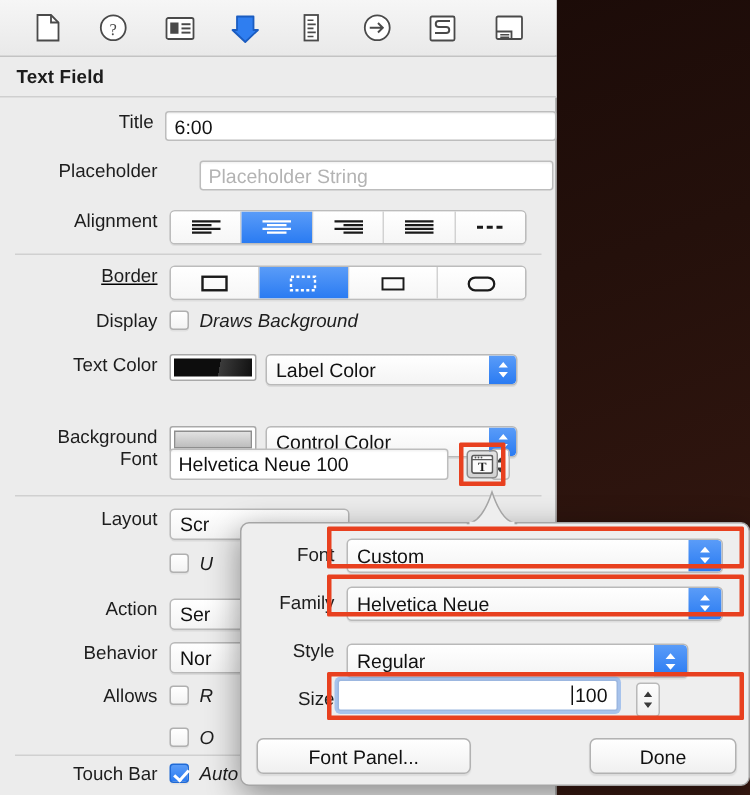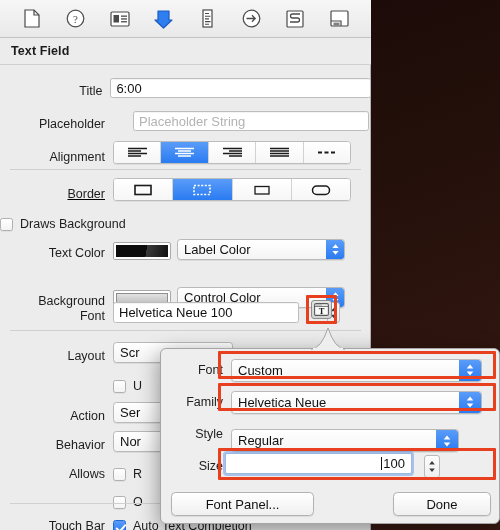--- a/index.html
+++ b/index.html
@@ -34,21 +34,21 @@
   
   #panel-header{
     position:absolute;left:0;top:38px;width:371px;height:26px;
     background:#ececec;border-bottom:1px solid #cfcfcf;
     display:flex;align-items:center;
   }
   #panel-header .ttl{
     font-size:12.5px;font-weight:bold;color:#1c1c1c;padding-left:11px;letter-spacing:0.1px;
   }
   
-  .row{position:absolute;display:flex;align-items:flex-end;left:0;width:371px;height:24px;}
+  .row{position:absolute;display:flex;align-items:flex-start;left:0;width:371px;height:24px;}
   .lbl{
     width:113px;text-align:right;padding-right:8px;box-sizing:border-box;
     font-size:12.5px;color:#1d1d1d;white-space:nowrap;
   }
   .field{
     height:20px;box-sizing:border-box;border:1px solid #bdbdbd;border-radius:2.5px;
     background:#fff;font-size:13px;color:#111;display:flex;align-items:center;
     padding:0 5px;box-shadow:inset 0 1px 1px rgba(0,0,0,.05);
   }
   .field.ph{color:#b3b3b3;}
@@ -70,21 +70,21 @@
     box-shadow:0 1px 0 rgba(0,0,0,.05);
   }
   .cbox.ck{
     background:linear-gradient(#5a9cf8,#2a7bf2);border-color:#1f6ad6;
     position:relative;
   }
   .cbox.ck:after{
     content:"";position:absolute;left:3.5px;top:1px;width:4px;height:8px;
     border:solid #fff;border-width:0 2px 2px 0;transform:rotate(42deg);
   }
-  .cbtxt{font-size:12.5px;color:#1d1d1d;margin-left:7px;white-space:nowrap;}
+  .cbtxt{font-size:12.5px;color:#1d1d1d;margin-left:7px;white-space:nowrap;font-style:italic;}
   
   .popup{
     height:21px;box-sizing:border-box;border:1px solid #b9b9b9;border-radius:3.5px;
     background:linear-gradient(#ffffff,#f4f4f4);display:flex;align-items:center;
     font-size:13px;color:#111;padding-left:6px;position:relative;overflow:hidden;
     box-shadow:0 1px 0 rgba(0,0,0,.07);
   }
   .popup .arrowbox{
     position:absolute;right:0;top:0;bottom:0;width:18px;
     background:linear-gradient(#5a9cf8,#2a7bf2);
@@ -283,20 +283,21 @@
       </div>
       <div>
         <svg width="26" height="14" viewBox="0 0 26 14">
             <rect x="4.5" y="3" width="17" height="8.5" rx="4.25" fill="none" stroke="#1a1a1a" stroke-width="1.5"></rect>
           </svg>
       </div>
     </div>
   </div>
 
   <div class="row" style="top:207px;">
+    <div class="lbl">Display</div>
     <div class="cbox"></div>
     <div class="cbtxt">Draws Background</div>
   </div>
 
   <div class="row" style="top:236px;">
     <div class="lbl">Text Color</div>
     <div class="colorwell">
       <div class="sw" style="background:linear-gradient(100deg,#0d0d0d 58%,#3b3b3b 58%,#101010 100%);"></div>
     </div>
     <div class="popup" style="width:168px;margin-left:6px;">

